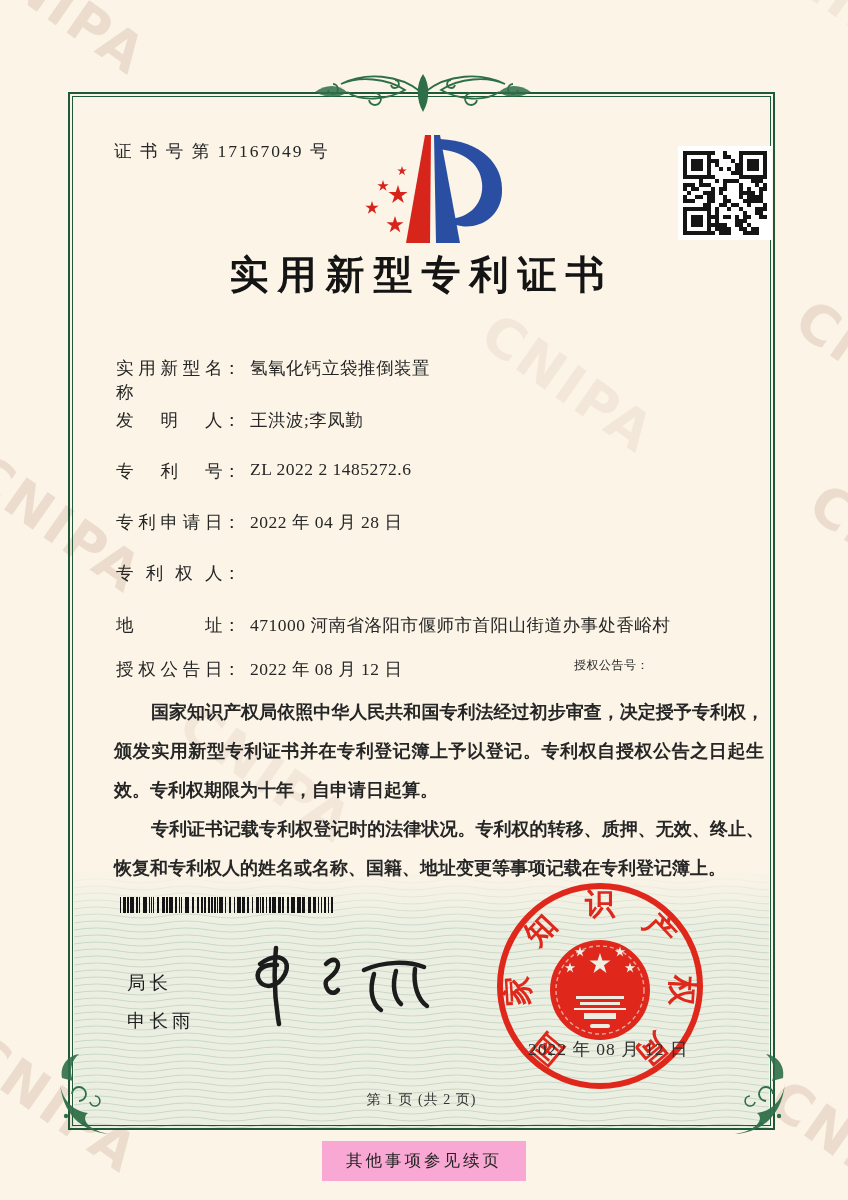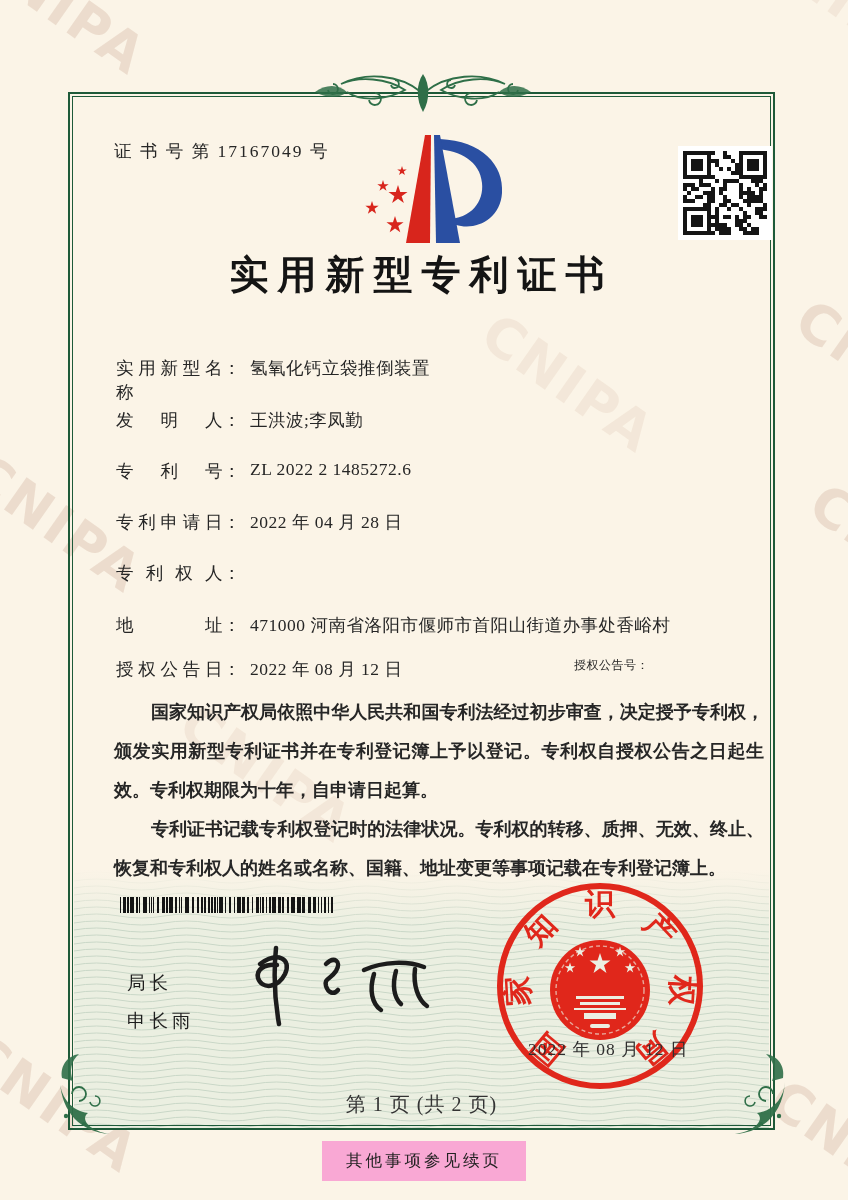--- a/index.html
+++ b/index.html
@@ -53,21 +53,21 @@
   .barcode{position:absolute;left:120px;top:897px;z-index:4;}
   
   .sig-title{position:absolute;left:127px;top:970px;font-size:18.5px;letter-spacing:4px;z-index:4;color:#1e1e1e;}
   .sig-name{position:absolute;left:127px;top:1008px;font-size:18.5px;letter-spacing:4px;z-index:4;color:#1e1e1e;}
   .sig-script{position:absolute;left:238px;top:938px;z-index:5;}
   
   .seal{position:absolute;left:492px;top:878px;z-index:5;}
   .seal-char{fill:#e0271b;font-size:30px;font-weight:700;font-family:"Liberation Serif","DejaVu Serif",serif;text-anchor:middle;dominant-baseline:middle;}
   .seal-date{position:absolute;left:528px;top:1037px;z-index:6;font-size:17.5px;letter-spacing:1px;color:#2e2e2e;white-space:nowrap;}
   
-  .page-note{position:absolute;left:68px;top:1091px;width:707px;text-align:center;font-size:20px;letter-spacing:1px;color:#333;z-index:4;}
+  .page-note{position:absolute;left:68px;top:1091px;width:707px;text-align:center;font-size:14px;letter-spacing:1px;color:#333;z-index:4;}
   .continuation{
     position:absolute;left:50%;top:1141px;transform:translateX(-50%);
     background:#f9a8d4;padding:9px 24px;font-size:16.5px;letter-spacing:3px;z-index:4;color:#222;
     white-space:nowrap;
   }
 </style>
 </head>
 <body>
 
 <div class="page">

